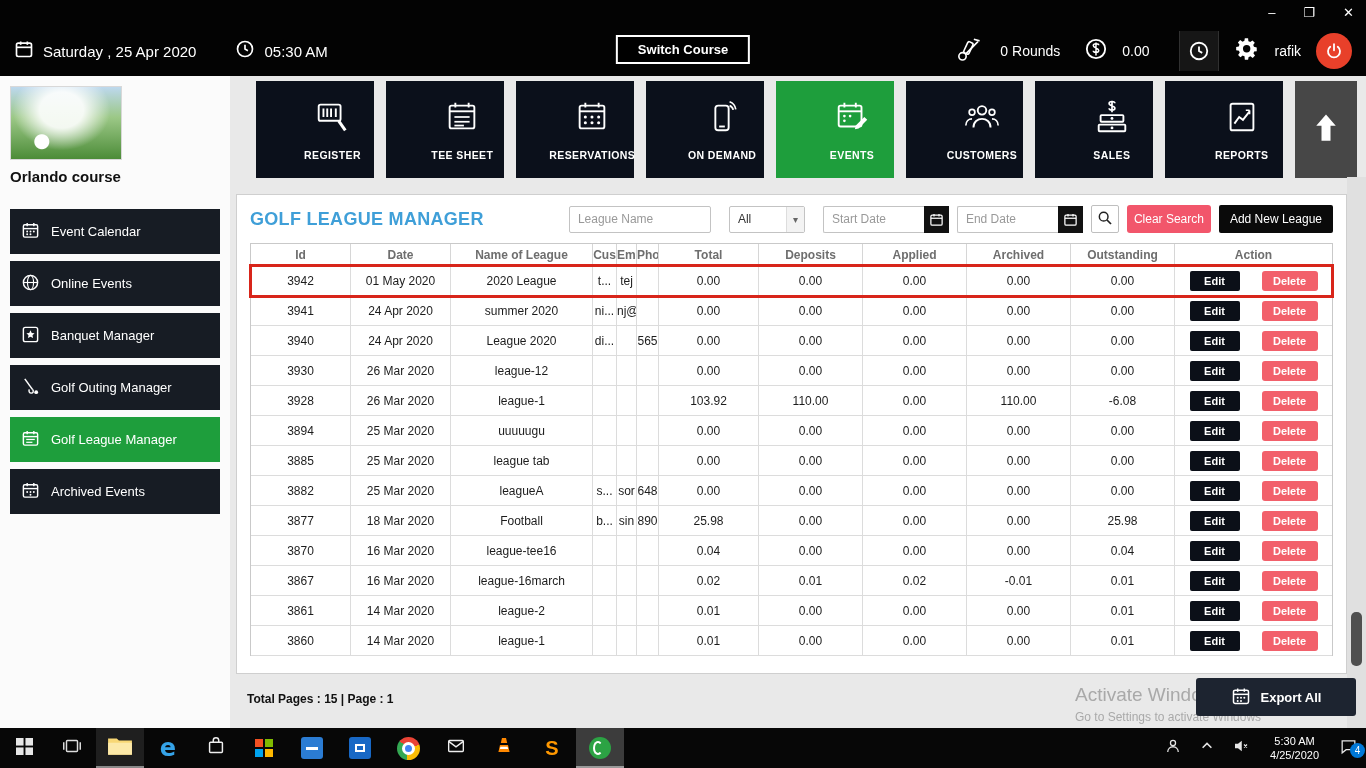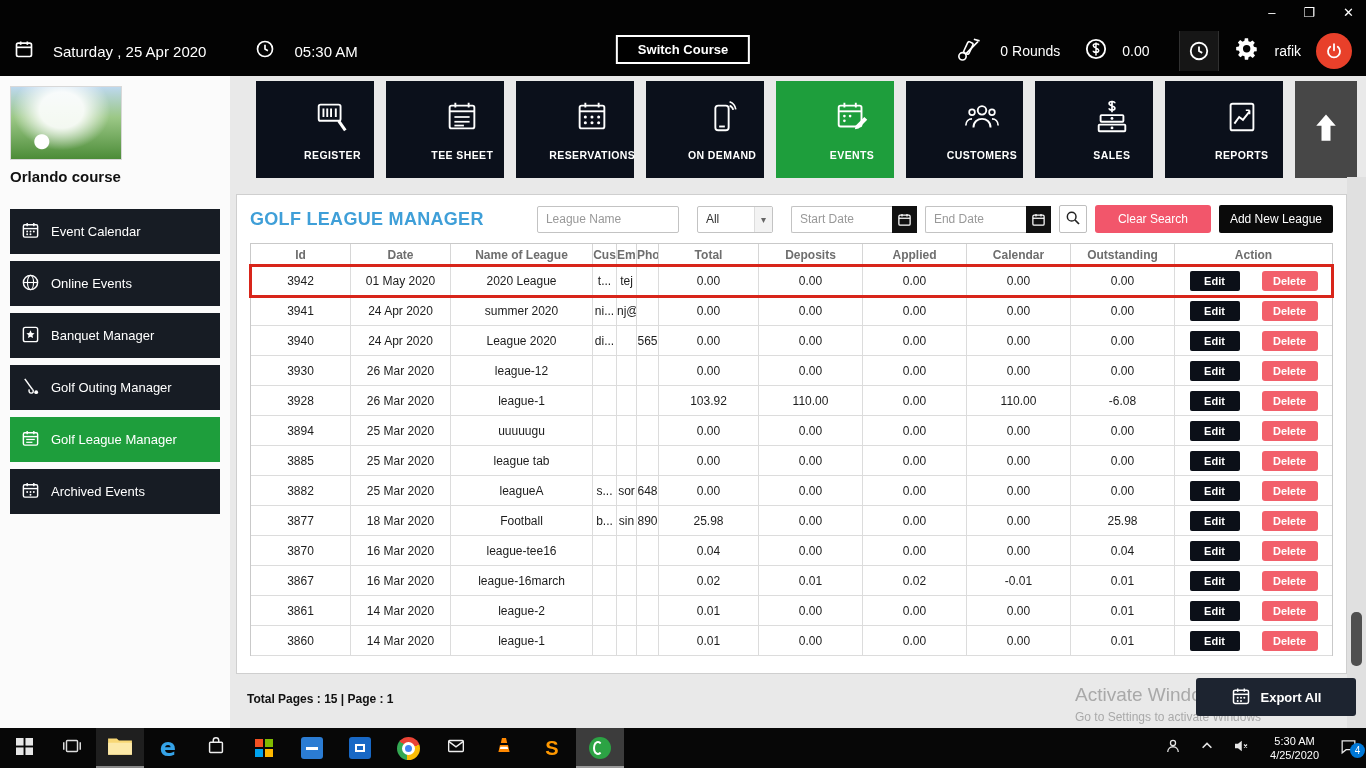--- a/index.html
+++ b/index.html
@@ -4,21 +4,21 @@
 <style>
   * { box-sizing:border-box; margin:0; padding:0; }
   html,body { width:1366px; height:768px; }
   body { position:relative; overflow:hidden; background:#e9e9e9; font-family:"Liberation Sans",sans-serif; }
 
   
   .topbar { position:absolute; top:0; left:0; width:1366px; height:76px; background:#030303; color:#fff; z-index:6; }
   .win-controls { position:absolute; top:5px; right:12px; display:flex; gap:28px; font-size:13px; color:#fff; }
   .win-controls span { cursor:default; }
   .appbar { position:absolute; top:28px; left:0; right:0; height:46px; display:flex; align-items:center; padding:0 14px; }
-  .hdr-group { display:flex; align-items:center; gap:19px; }
+  .hdr-group { display:flex; align-items:center; gap:9px; }
   .hdr-date { font-size:15px; margin-right:30px; }
   .hdr-time { font-size:15px; }
   .switch-btn { position:absolute; left:50%; transform:translateX(-50%); top:7px; border:2px solid #fff; background:#000; color:#fff; font-size:13px; font-weight:bold; padding:5px 20px; font-family:inherit; cursor:pointer; }
   .hdr-right { margin-left:auto; display:flex; align-items:center; gap:15px; }
   .hdr-right .txt { font-size:14px; }
   .clock-tile { width:40px; height:40px; display:flex; align-items:center; justify-content:center; background:#161616; border-left:1px solid #303030; border-right:1px solid #303030; cursor:pointer; }
   .power-btn { width:36px; height:36px; border-radius:50%; background:#e8402a; border:none; display:flex; align-items:center; justify-content:center; cursor:pointer; }
 
   
   .sidebar { position:absolute; left:0; top:76px; width:230px; bottom:40px; background:#fbfbfb; z-index:4; }
@@ -48,21 +48,21 @@
   .controls { margin-left:auto; display:flex; align-items:center; gap:8px; }
   input.txt { height:27px; border:1px solid #c3c3c3; border-radius:2px; padding:0 8px; font-size:12px; font-family:inherit; color:#333; width:142px; background:#fff; }
   input.txt::placeholder { color:#999; }
   .select { width:76px; height:27px; border:1px solid #c3c3c3; border-radius:2px; background:#fff; display:flex; align-items:center; font-size:12px; color:#333; padding-left:8px; position:relative; cursor:pointer; margin:0 10px; }
   .select .chev { margin-left:auto; width:18px; height:25px; display:flex; align-items:center; justify-content:center; color:#666; border-left:1px solid #ddd; background:#f3f3f3; font-size:10px; }
   .select .chev::before { content:"▾"; }
   .date-group { display:flex; }
   .date-group input { width:101px; border-right:none; border-radius:2px 0 0 2px; }
   .cal-btn { width:25px; height:27px; background:#111; border:1px solid #111; display:flex; align-items:center; justify-content:center; cursor:pointer; }
   .search-btn { width:28px; height:28px; background:#fff; border:1px solid #bfbfbf; border-radius:2px; display:flex; align-items:center; justify-content:center; cursor:pointer; }
-  .clear-btn { height:28px; background:#f2566b; color:#fff; border:none; border-radius:3px; font-size:12px; padding:0 23px; font-family:inherit; cursor:pointer; white-space:nowrap; }
+  .clear-btn { height:28px; background:#f2566b; color:#fff; border:none; border-radius:3px; font-size:12px; padding:0 7px; font-family:inherit; cursor:pointer; white-space:nowrap; }
   .add-btn { height:28px; background:#0a0a0a; color:#fff; border:none; border-radius:2px; font-size:12px; padding:3px 11px; font-family:inherit; cursor:pointer; white-space:nowrap; }
 
   .table { margin-top:10px; border:1px solid #c9c9c9; border-bottom:none; }
   .grid { display:grid; grid-template-columns:100px 100px 142px 24px 20px 22px 100px 104px 104px 104px 104px 1fr; }
   .th { height:22px; line-height:22px; font-size:12px; font-weight:bold; color:#6e6e6e; text-align:center; border-right:1px solid #d6d6d6; border-bottom:1px solid #c2c2c2; overflow:hidden; white-space:nowrap; background:#fff; }
   .th:last-child { border-right:none; }
   .td { height:30px; line-height:30px; font-size:12px; color:#1c1c1c; text-align:center; border-right:1px solid #dcdcdc; border-bottom:1px solid #dcdcdc; overflow:hidden; white-space:nowrap; background:#fff; }
   .td:last-child { border-right:none; }
   .t-row.hl { outline:3px solid #d8251a; outline-offset:-1px; position:relative; z-index:2; }
   .td.action { display:flex; align-items:center; justify-content:center; gap:22px; }
@@ -393,21 +393,21 @@
       <div class="grid">
         <div class="th">Id</div>
         <div class="th">Date</div>
         <div class="th">Name of League</div>
         <div class="th">Cus</div>
         <div class="th">Ema</div>
         <div class="th">Pho</div>
         <div class="th">Total</div>
         <div class="th">Deposits</div>
         <div class="th">Applied</div>
-        <div class="th">Calendar</div>
+        <div class="th">Archived</div>
         <div class="th">Outstanding</div>
         <div class="th">Action</div>
       </div>
 
         <div class="grid t-row hl">
           <div class="td">3942</div>
           <div class="td">01 May 2020</div>
           <div class="td">2020 League</div>
           <div class="td">t...</div>
           <div class="td">tej</div>

